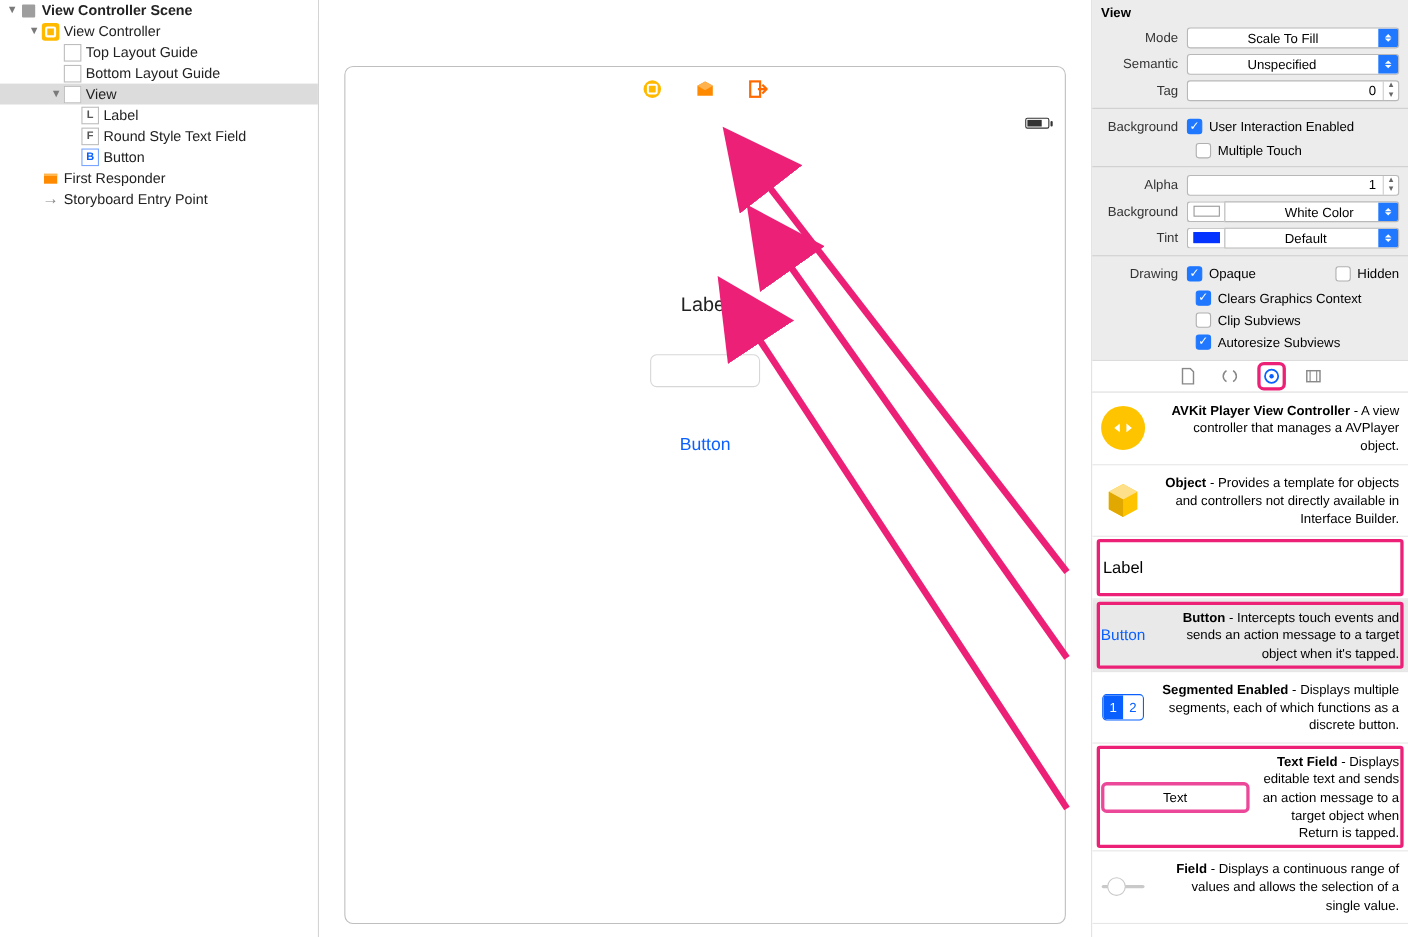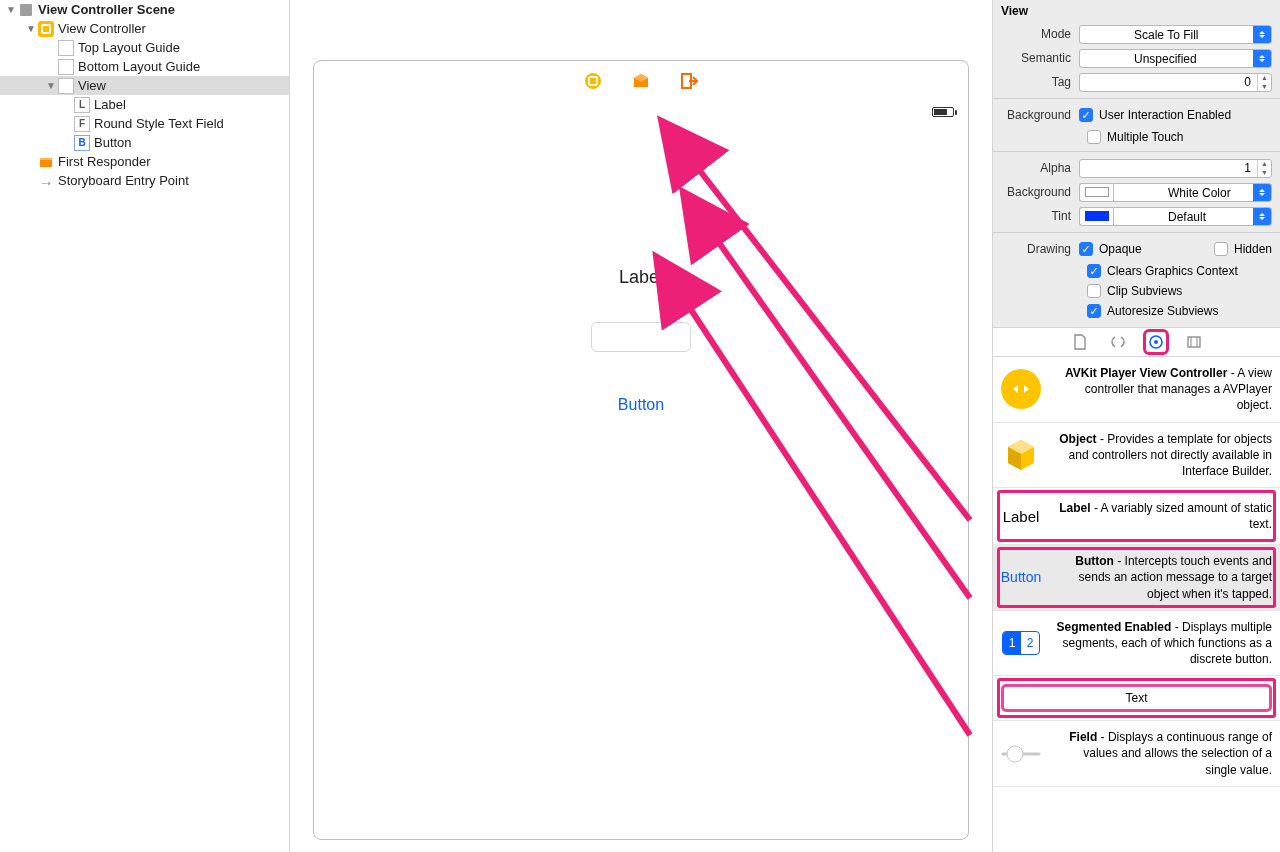--- a/index.html
+++ b/index.html
@@ -352,39 +352,39 @@
             <svg width="38" height="38">
               <path d="M19 4 L32 11 L32 27 L19 34 L6 27 L6 11 Z" fill="#ffc400"></path>
               <path d="M19 4 L32 11 L19 18 L6 11 Z" fill="#ffe08a"></path>
               <path d="M19 18 L19 34 L6 27 L6 11 Z" fill="#e0a800"></path>
             </svg>
           </div>
           <div class="txt"><b>Object</b> - Provides a template for objects and controllers not directly available in Interface Builder.</div>
         </div>
         <div class="lib-item">
           <div class="thumb lbl">Label</div>
-          <div class="txt"><b>Label</b> - A variably sized amount of static text.</div>
           <div class="hl"></div>
         </div>
         <div class="lib-item sel">
           <div class="thumb btn">Button</div>
           <div class="txt"><b>Button</b> - Intercepts touch events and sends an action message to a target object when it's tapped.</div>
           <div class="hl"></div>
         </div>
         <div class="lib-item">
           <div class="thumb seg">
             <div style="display:flex;border:1px solid #0a60ff;border-radius:4px;overflow:hidden;height:24px;">
               <div style="width:18px;background:#0a60ff;color:#fff;display:flex;align-items:center;justify-content:center;font-size:12px;">1</div>
               <div style="width:18px;color:#0a60ff;display:flex;align-items:center;justify-content:center;font-size:12px;">2</div>
             </div>
           </div>
           <div class="txt"><b>Segmented Enabled</b> - Displays multiple segments, each of which functions as a discrete button.</div>
         </div>
         <div class="lib-item">
           <div class="thumb txt">Text</div>
+          <div class="txt"><b>Text Field</b> - Displays editable text and sends an action message to a target object when Return is tapped.</div>
           <div class="hl"></div>
         </div>
         <div class="lib-item">
           <div class="thumb sld">
             <svg width="40" height="20">
               <line x1="2" y1="10" x2="38" y2="10" stroke="#c9c9c9" stroke-width="3" stroke-linecap="round"></line>
               <circle cx="14" cy="10" r="8" fill="#fff" stroke="#c9c9c9"></circle>
             </svg>
           </div>
           <div class="txt"><b>Field</b> - Displays a continuous range of values and allows the selection of a single value.</div>

